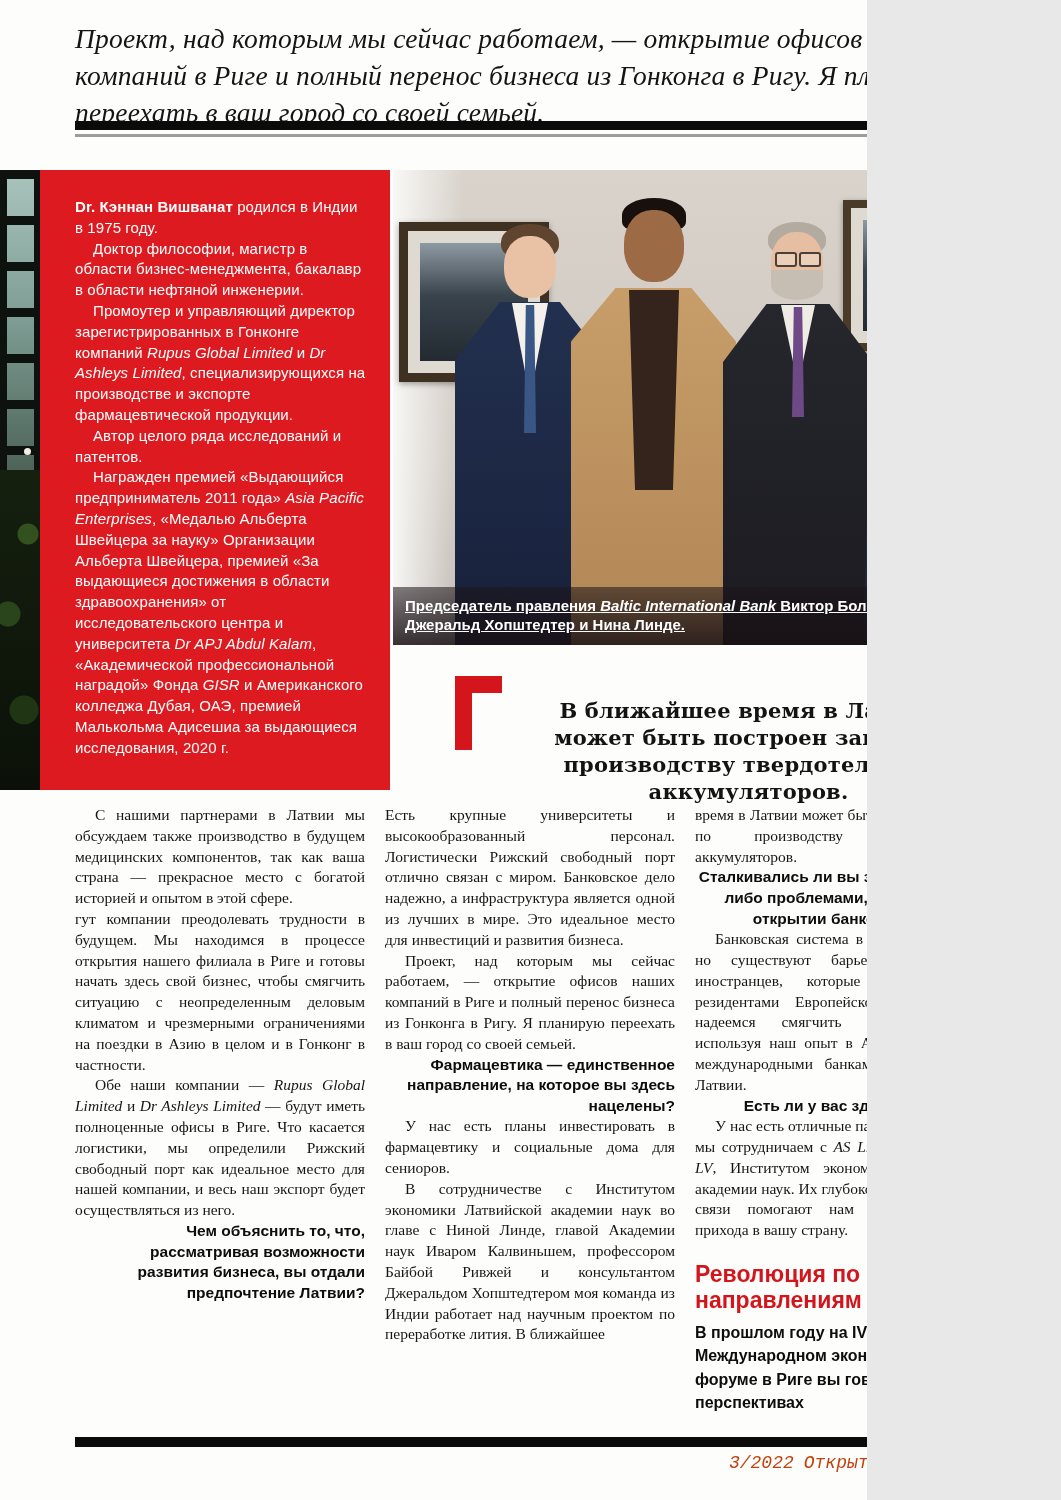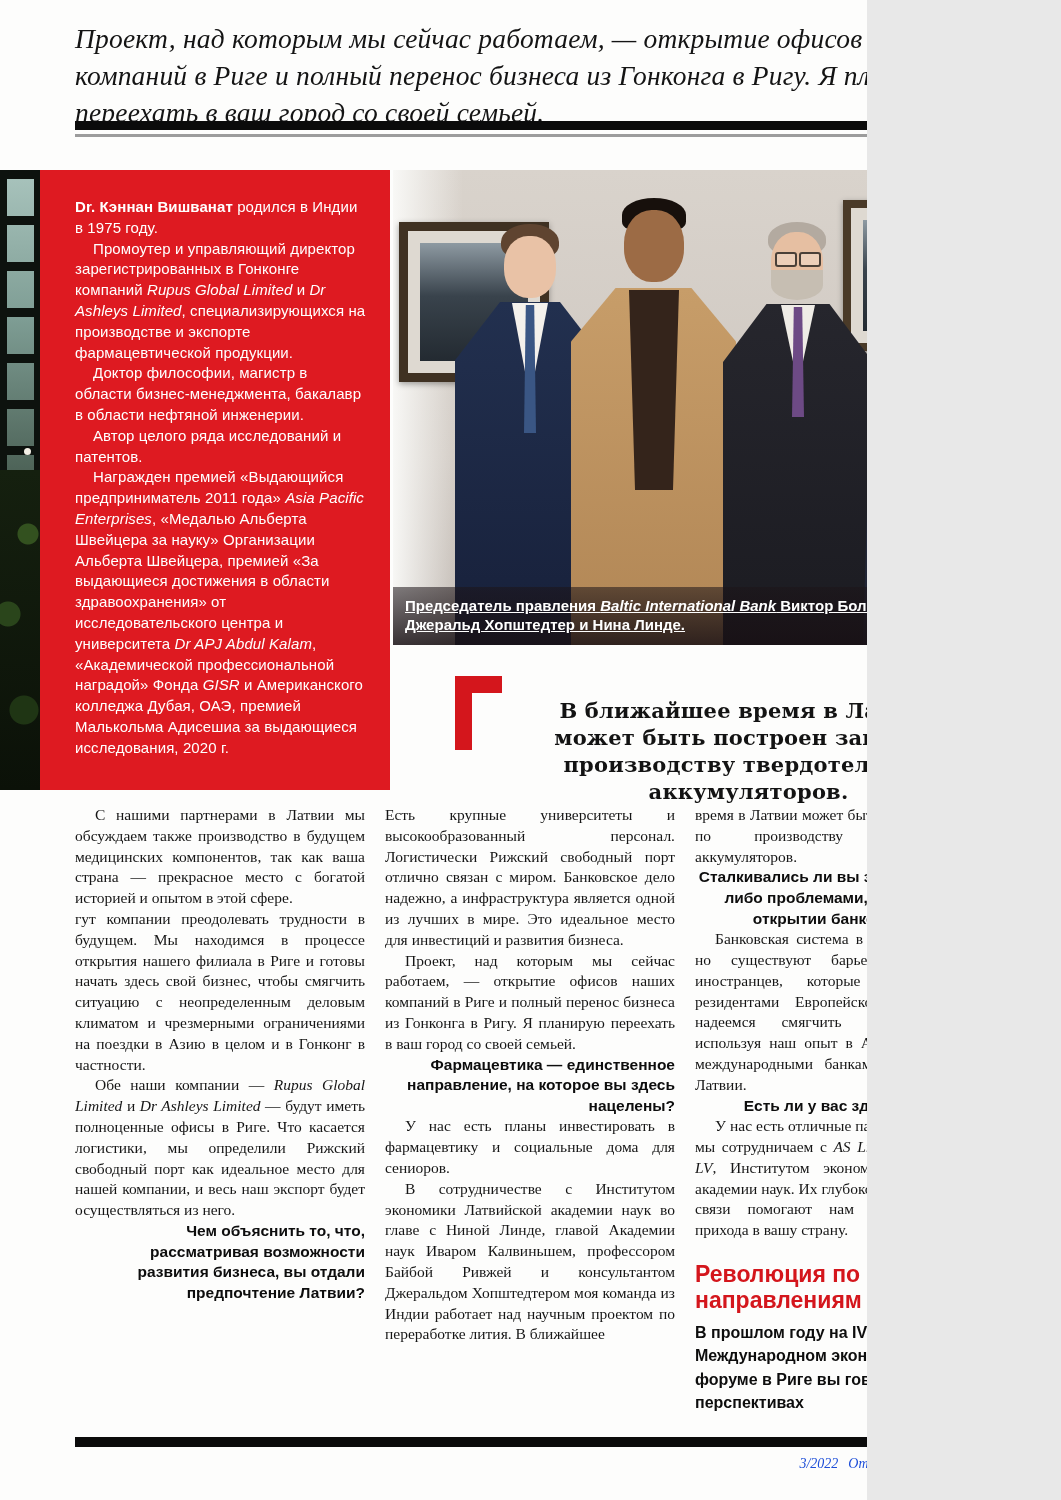--- a/index.html
+++ b/index.html
@@ -72,42 +72,42 @@
   .b-q{font-family:"Liberation Sans",sans-serif;font-weight:bold;font-size:15.5px;
        line-height:20.6px;color:#0d0d0d;text-align:right;}
   .b-h{font-family:"Liberation Sans",sans-serif;font-weight:bold;font-size:23px;
        line-height:26px;color:#d4161c;margin:20px 0 8px;}
   .b-lead{font-family:"Liberation Sans",sans-serif;font-weight:bold;font-size:16px;
        line-height:23.5px;color:#0d0d0d;}
 
   
   .f-rule{left:75px;top:1437px;width:910px;height:10px;background:#0b0b0b;}
   .f-line{left:75px;top:1452px;width:910px;text-align:right;white-space:nowrap;}
-  .f-issue{font-style:italic;font-size:14px;color:#1d4ed8;font-family:Liberation Serif, serif;}
+  .f-issue{font-style:italic;font-size:18px;color:#c2410c;font-family:Liberation Mono, monospace;}
   .f-num{font-family:"Liberation Sans",sans-serif;font-weight:bold;font-size:18px;color:#111;margin-left:6px;font-style:italic;}
 </style>
 </head>
 <body>
 
 <div class="page">
 
   <div class="abs top-quote">Проект, над которым мы сейчас работаем, — открытие офисов наших компаний в Риге и полный перенос бизнеса из Гонконга в Ригу. Я планирую переехать в ваш город со своей семьей.</div>
   <div class="abs rule-thick"></div>
   <div class="abs rule-thin"></div>
 
   <div class="abs strip">
     <div class="strip-lattice"></div>
     <div class="strip-foliage"></div>
     <div class="strip-berry"></div>
   </div>
 
   <div class="abs bio">
       <p><span class="bd">Dr. Кэннан Вишванат</span><span> родился в Индии в 1975 году.</span></p>
+      <p><span>Доктор философии, магистр в области бизнес-менеджмента, бакалавр в области нефтяной инженерии.</span></p>
       <p><span>Промоутер и управляющий директор зарегистрированных в Гонконге компаний </span><span class="it">Rupus Global Limited</span><span> и </span><span class="it">Dr Ashleys Limited</span><span>, специализирующихся на производстве и экспорте фармацевтической продукции.</span></p>
-      <p><span>Доктор философии, магистр в области бизнес-менеджмента, бакалавр в области нефтяной инженерии.</span></p>
       <p><span>Автор целого ряда исследований и патентов.</span></p>
       <p><span>Награжден премией «Выдающийся предприниматель 2011 года» </span><span class="it">Asia Pacific Enterprises</span><span>, «Медалью Альберта Швейцера за науку» Организации Альберта Швейцера, премией «За выдающиеся достижения в области здравоохранения» от исследовательского центра и университета </span><span class="it">Dr APJ Abdul Kalam</span><span>, «Академической профессиональной наградой» Фонда </span><span class="it">GISR</span><span> и Американского колледжа Дубая, ОАЭ, премией Малькольма Адисешиа за выдающиеся исследования, 2020 г.</span></p>
     </div>
 
   <div class="abs photo">
     <div class="windowlight"></div>
     <div class="frame frame-a">
         <div class="inner"></div>
       </div>
     <div class="frame frame-b">

